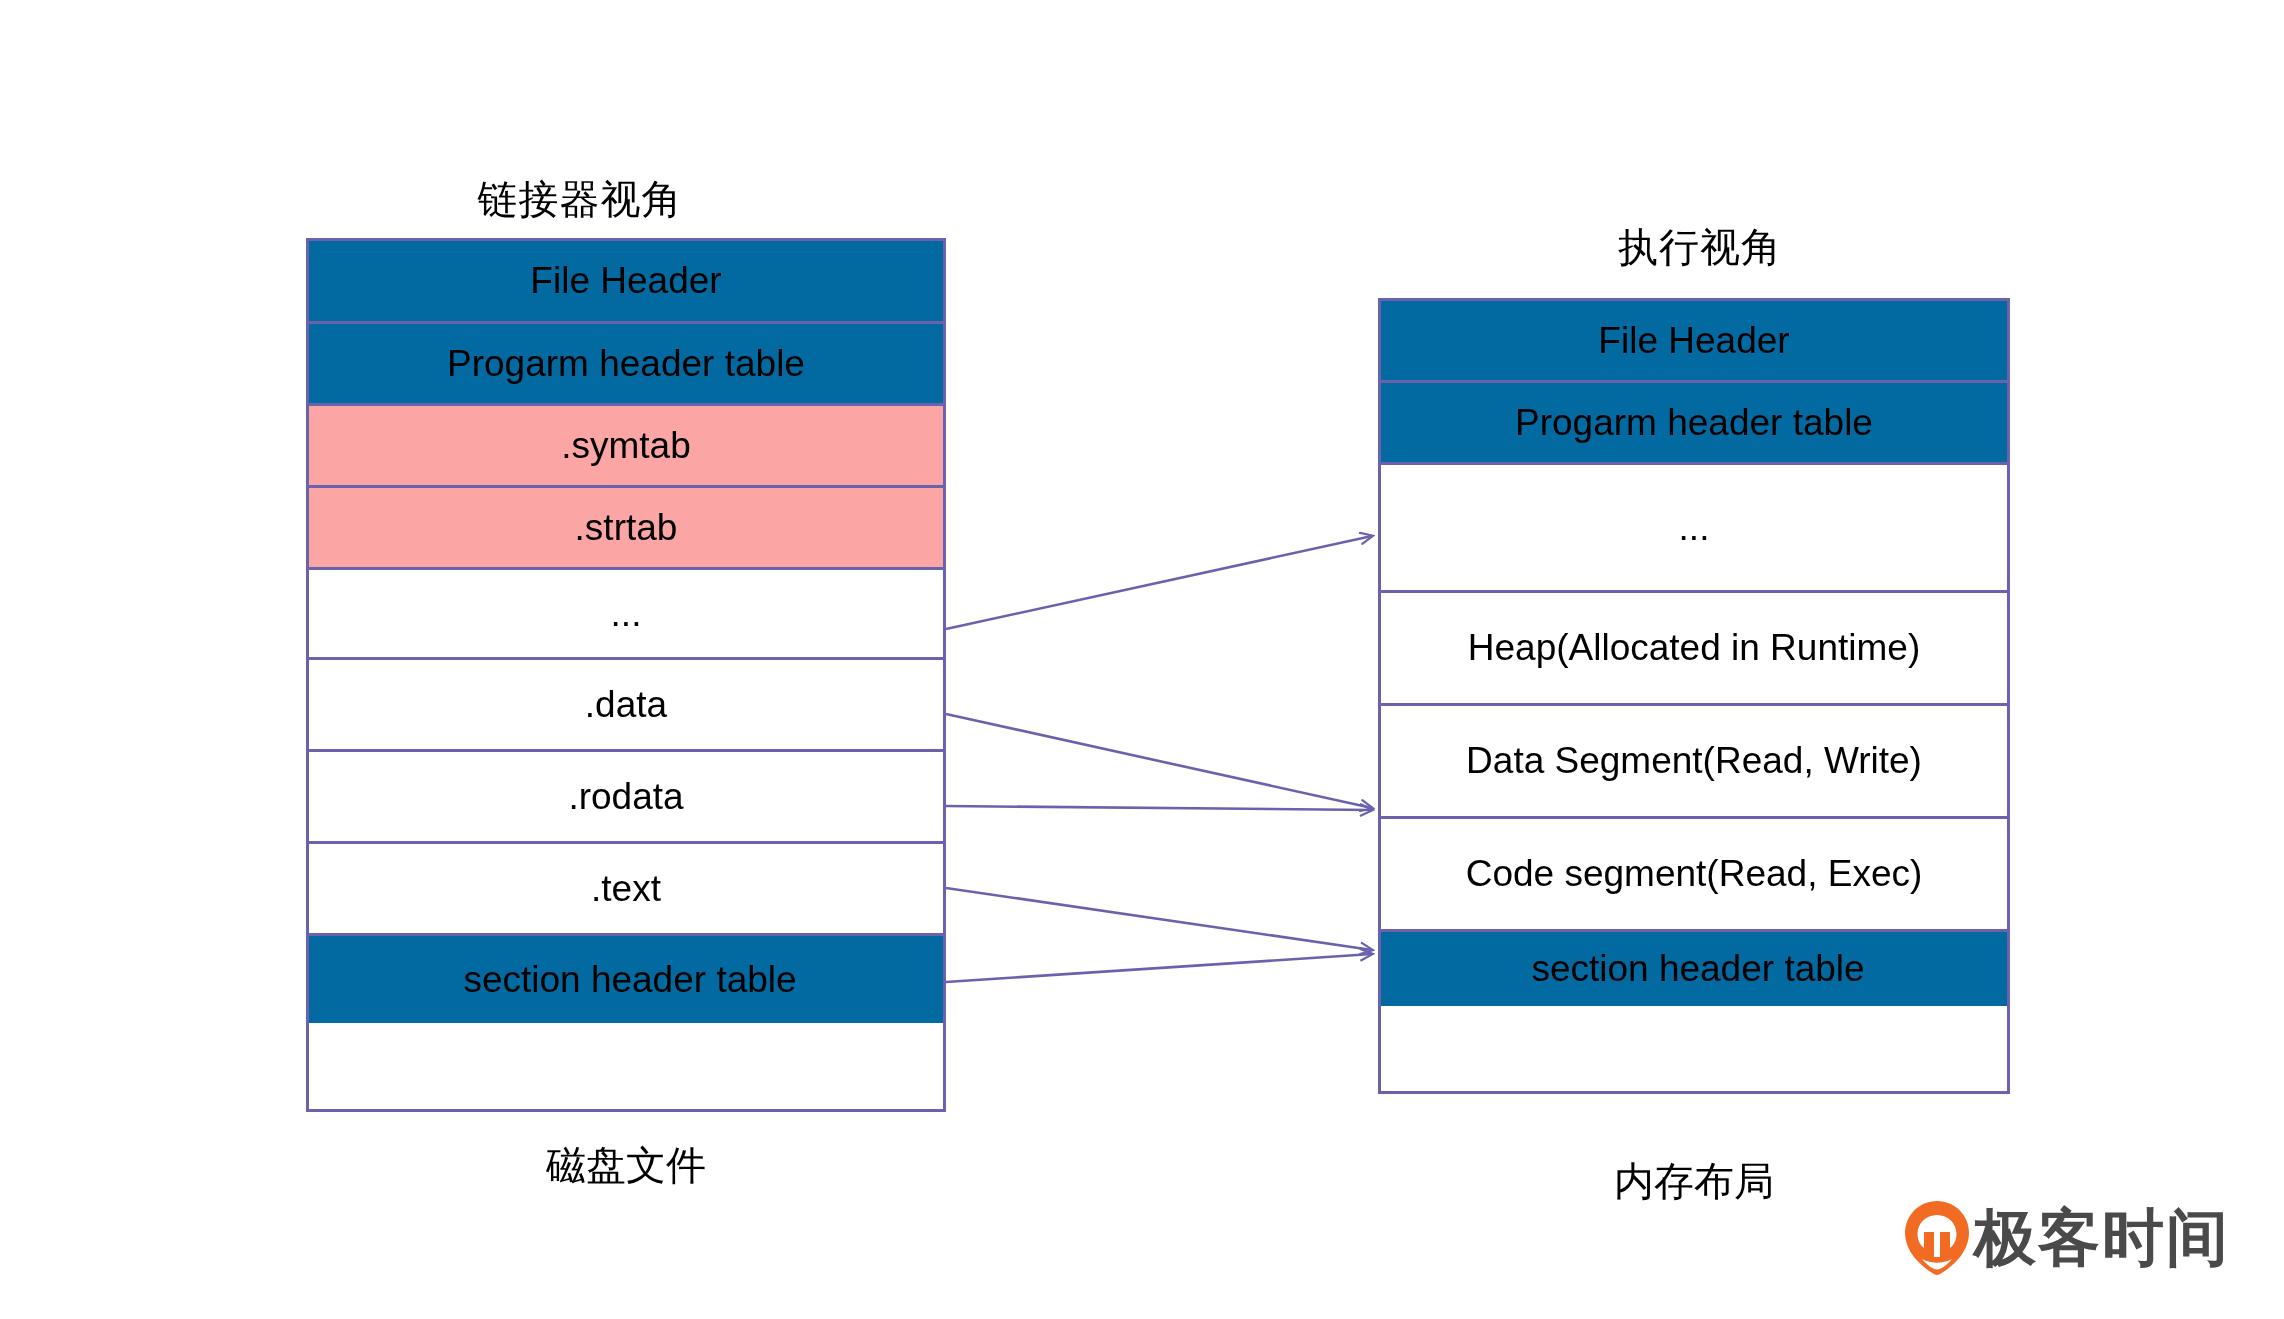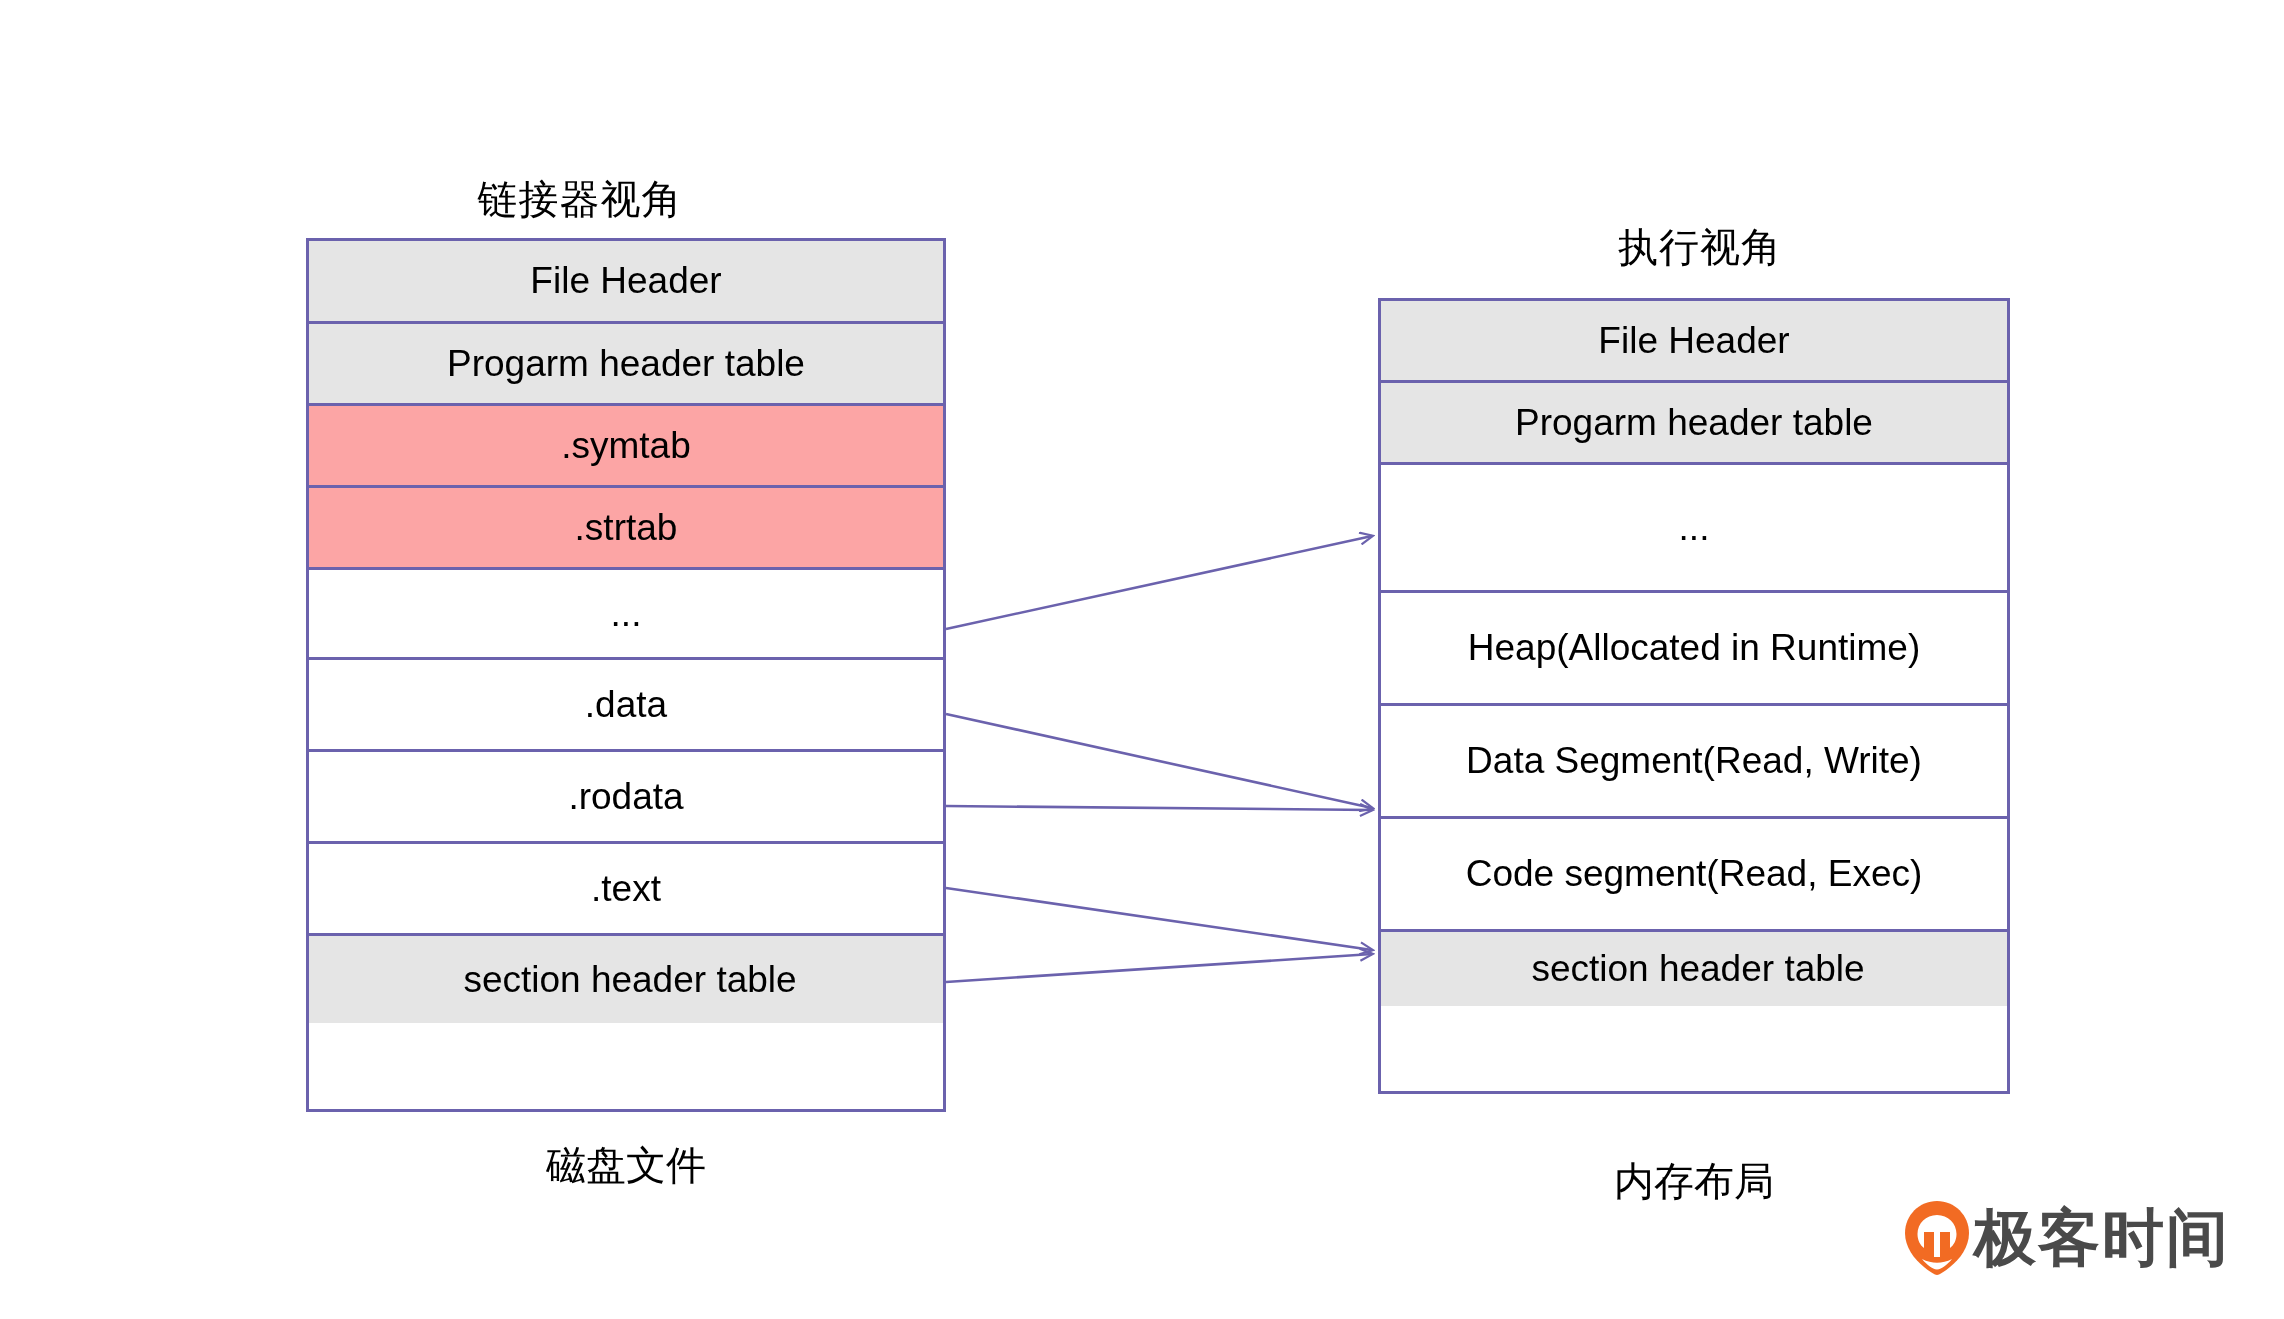--- a/index.html
+++ b/index.html
@@ -44,21 +44,21 @@
     border-bottom: 3px solid #6B62AD;
     display: flex;
     align-items: center;
     justify-content: center;
     font-size: 37px;
     color: #000000;
     white-space: nowrap;
     background: #ffffff;
   }
   .row:last-child { border-bottom: none; padding-left: 8px; }
-  .row.orange { background: #e5e5e5; }
+  .row.orange { background: #0369a1; }
   .row.purple { background: #fca5a5; }
   .row.white  { background: #ffffff; }
 
   .caption {
     position: absolute;
     font-size: 40px;
     color: #000000;
     white-space: nowrap;
     text-align: center;
   }

